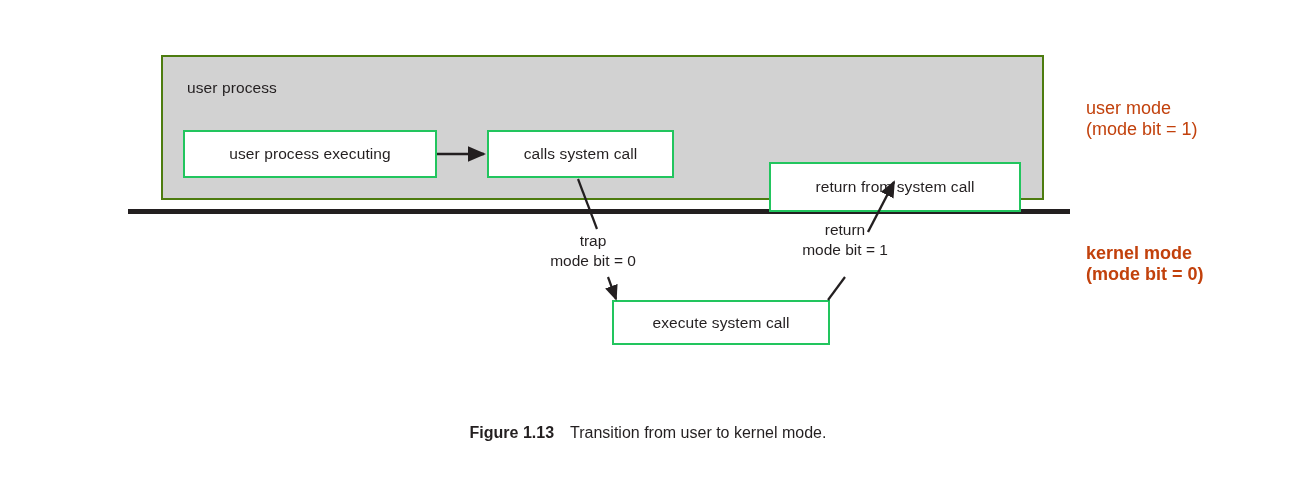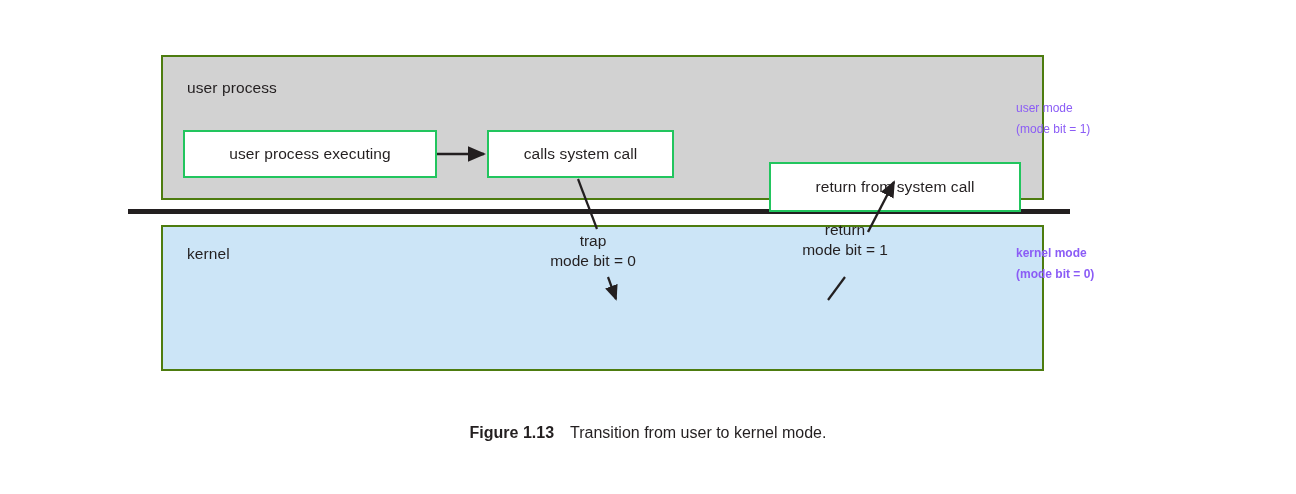--- a/index.html
+++ b/index.html
@@ -92,24 +92,24 @@
     line-height: 20px;
     color: #231f20;
     white-space: nowrap;
   }
   .annot-trap   { left: 513px; top: 231px; width: 160px; }
   .annot-return { left: 757px; top: 220px; width: 176px; }
 
   
   .mode-caption {
     position: absolute;
-    left: 1016px;
-    font-size: 12px;
+    left: 1086px;
+    font-size: 18px;
     line-height: 21px;
-    color: #8b5cf6;
+    color: #c2410c;
     white-space: nowrap;
   }
   .mode-caption-user   { top: 98px; }
   .mode-caption-kernel { top: 243px; font-weight: bold; }
 
   
   .fig-caption {
     position: absolute;
     left: 0;
     top: 424px;
@@ -138,30 +138,28 @@
 <body>
 
 <div id="figure-root">
 
   <div class="band band-user">
     <span class="band-title">user process</span>
   </div>
 
   <div class="mode-divider"></div>
 
-  <div class="band band-kernel">
-    <span class="band-title">kernel</span>
-  </div>
 
   <div class="pbox pbox-user-exec">user process executing</div>
 
   <div class="pbox pbox-calls">calls system call</div>
 
   <div class="pbox pbox-return-from">return from system call</div>
 
+  <div class="pbox pbox-execute">execute system call</div>
 
   <div class="annot annot-trap">
     <div>trap</div>
     <div>mode bit = 0</div>
   </div>
 
   <div class="annot annot-return">
     <div>return</div>
     <div>mode bit = 1</div>
   </div>

